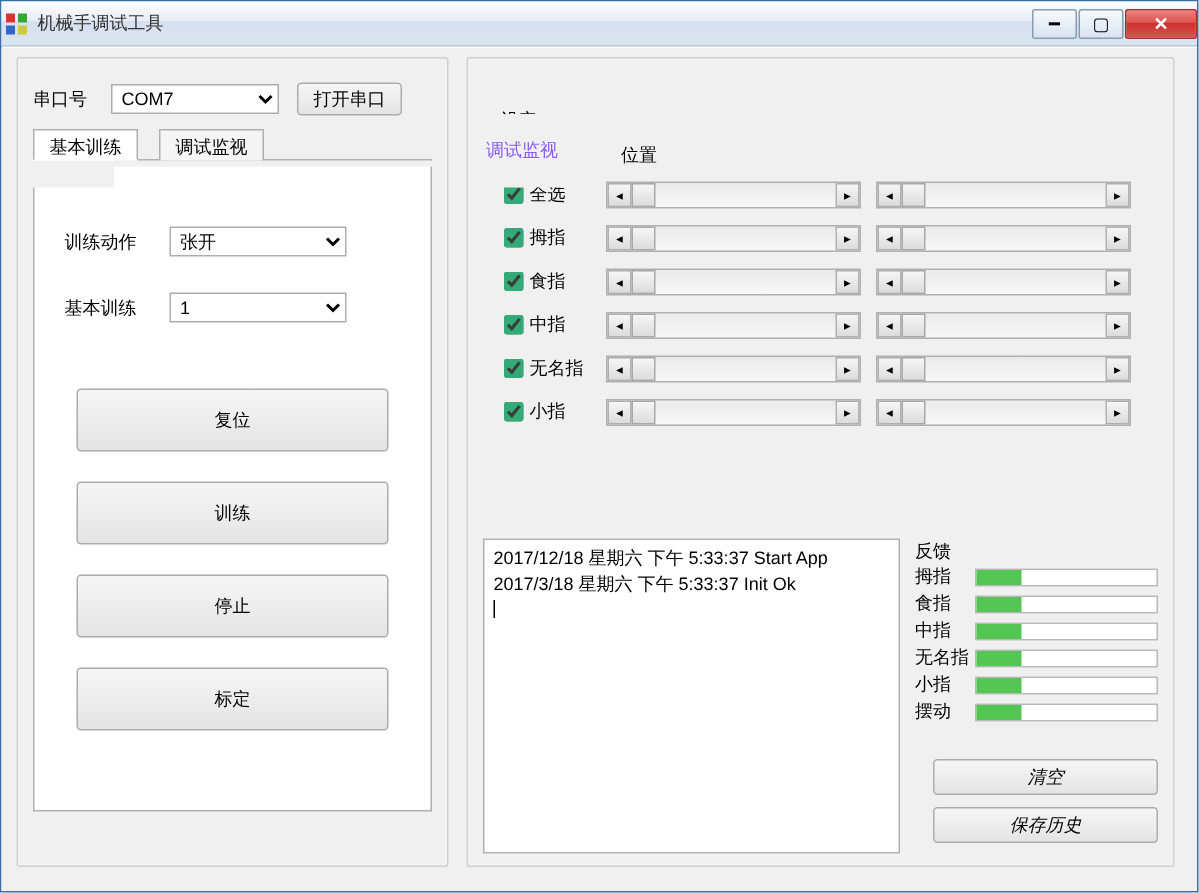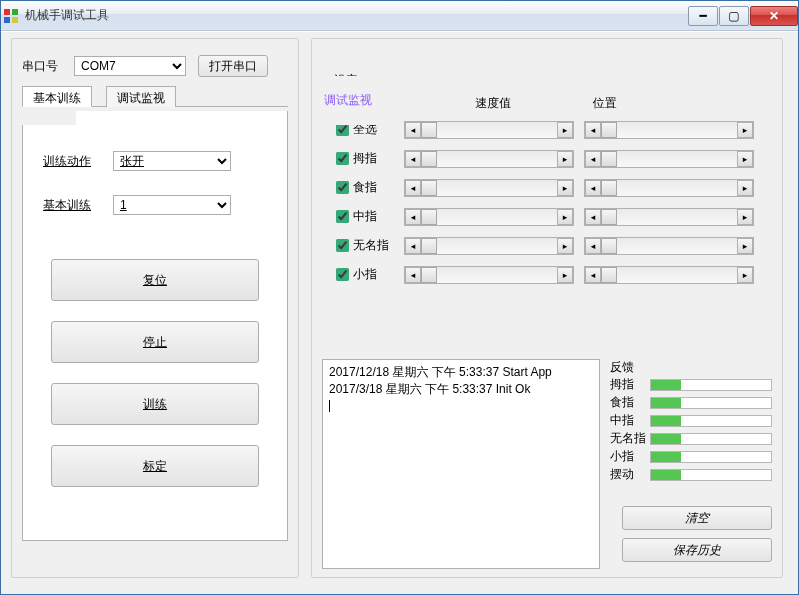--- a/index.html
+++ b/index.html
@@ -20,21 +20,21 @@
   .left-pane { position:absolute; left:10px; top:6px; width:288px; height:540px; }
   .right-pane { position:absolute; left:310px; top:6px; width:472px; height:540px; }
   .row { display:flex; align-items:center; margin-bottom:8px; }
   .lbl { width:48px; text-align:left; margin-right:4px; }
   select, input[type=text] { border:1px solid #abadb3; padding:1px 2px; background:#fff; height:20px; }
   .btn { border:1px solid #acacac; background:linear-gradient(#f6f6f6,#e4e4e4); border-radius:3px; padding:2px 10px; height:22px; cursor:default; }
   .big-btn { width:208px; height:42px; margin:0 auto 20px auto; display:block; border:1px solid #acacac; background:linear-gradient(#f6f6f6,#e4e4e4); border-radius:3px; }
   .tabstrip { height:22px; display:flex; border-bottom:1px solid #b0b0b0; margin-bottom:4px;gap:12px; }
   .tab { padding:3px 10px 2px 10px; border:1px solid #b0b0b0; border-bottom:none; background:#f5f5f5; margin-right:2px; position:relative; top:1px; }
   .tab.active { background:#fff; border-bottom:1px solid #fff; z-index:2; }
-  .tabpage { border:1px solid #b0b0b0; border-top:none; background:#fff; height:430px; padding:40px 20px 10px 20px;text-decoration:underline; }
+  .tabpage { border:1px solid #b0b0b0; border-top:none; background:#fff; height:430px; padding:40px 20px 10px 20px; }
   .tabpage .frow { display:flex; align-items:center; margin-bottom:24px; }
   .tabpage .frow .flbl { width:70px; }
   .tabpage .frow select { width:118px; }
   .settings-block { padding:4px 0 10px 10px; }
   .settings-title { margin:13px 0 6px 2px; }
   .settings-head { display:flex; margin-bottom:8px; }
   .settings-head .col1 { width:72px; }
   .settings-head .col2 { width:180px; text-align:center; }
   .settings-head .col3 { width:180px; text-align:left; margin-left:10px;}
   .set-row { display:flex; align-items:center; margin-bottom:10px; }
@@ -95,34 +95,33 @@
         <div class="frow">
           <span class="flbl">训练动作</span>
           <select><option>张开</option></select>
         </div>
         <div class="frow">
           <span class="flbl">基本训练</span>
           <select><option>1</option></select>
         </div>
         <div style="height:20px"></div>
         <button class="big-btn">复位</button>
+        <button class="big-btn">训练</button>
         <button class="big-btn">停止</button>
-        <button class="big-btn">训练</button>
         <button class="big-btn">标定</button>
       </div>
     </div>
 
     <div class="groupbox right-pane">
       <span class="gb-title">调试监视</span>
 
       <div class="settings-block">
         <div class="settings-title">设定</div>
         <div class="settings-head">
           <span class="col1"></span>
-          <span class="col2">速度值</span>
           <span class="col3">位置</span>
         </div>
         <div id="settings-rows">
             <div class="set-row">
               <label class="chk">
                 <input type="checkbox" checked="" style="">
                 <span>全选</span>
               </label>
               <div class="hscroll">
                 <div class="arrow">◂</div>

